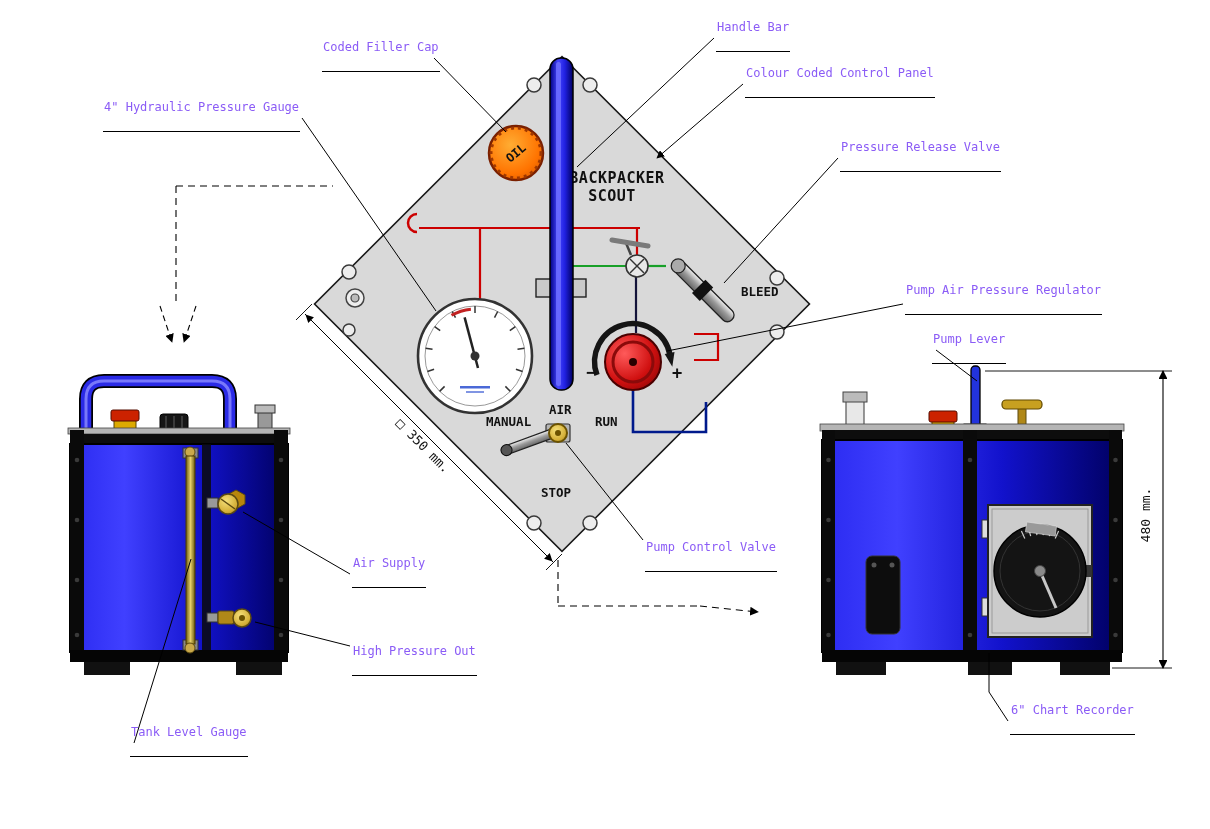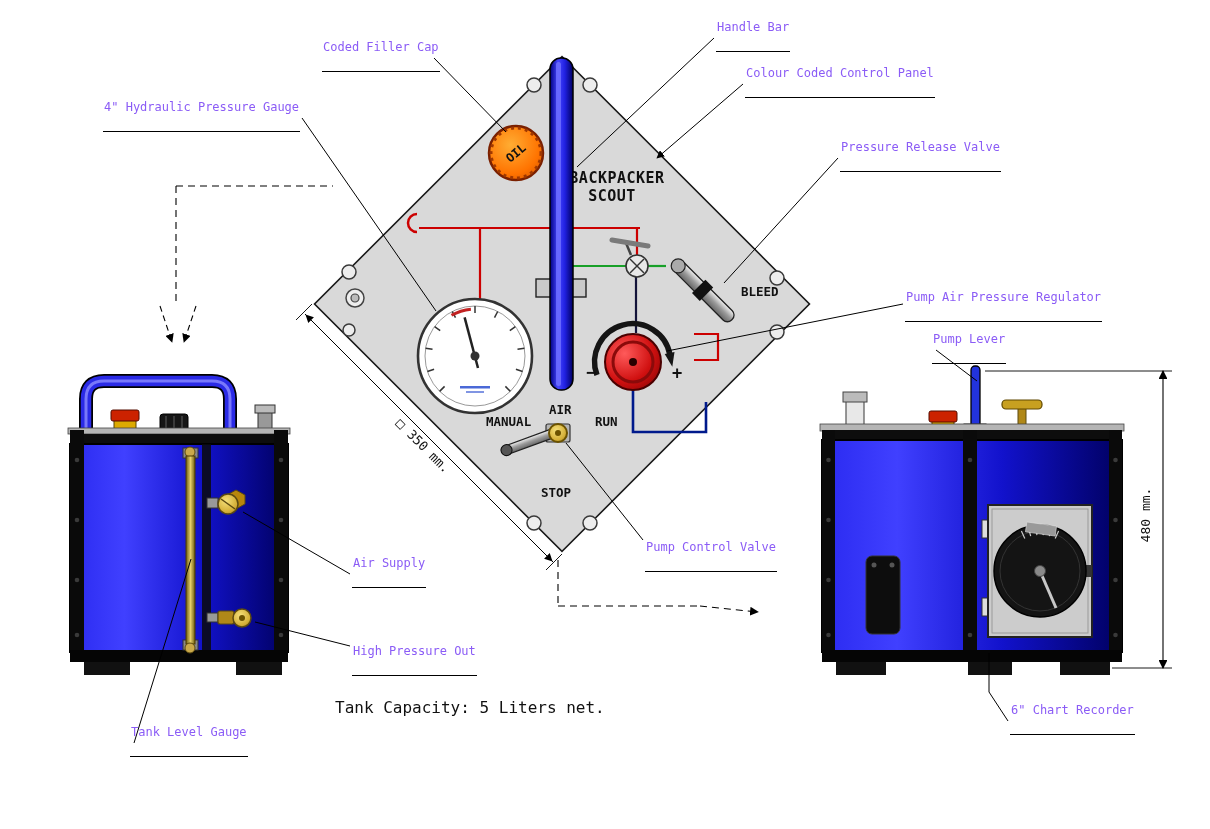--- a/index.html
+++ b/index.html
@@ -350,25 +350,24 @@
     <line x1="134" y1="743" x2="191" y2="559"></line>
     <polyline points="1008,721 989,692 989,653"></polyline>
   </g>
 </svg>
 
 <div class="callout" style="left:322px;top:40px">Coded Filler Cap</div>
 <div class="callout" style="left:716px;top:20px">Handle Bar</div>
 <div class="callout" style="left:745px;top:66px">Colour Coded Control Panel</div>
 <div class="callout" style="left:840px;top:140px">Pressure Release Valve</div>
 <div class="callout" style="left:103px;top:100px">4" Hydraulic Pressure Gauge</div>
-<div class="callout" style="left:905px;top:290px">Pump Air Pressure Regulator</div>
+<div class="callout" style="left:905px;top:283px">Pump Air Pressure Regulator</div>
 <div class="callout" style="left:932px;top:332px">Pump Lever</div>
 <div class="callout" style="left:645px;top:540px">Pump Control Valve</div>
 <div class="callout" style="left:352px;top:556px">Air Supply</div>
 <div class="callout" style="left:352px;top:644px">High Pressure Out</div>
 <div class="callout" style="left:130px;top:725px">Tank Level Gauge</div>
 <div class="callout" style="left:1010px;top:703px">6" Chart Recorder</div>
 
 <div id="specs">
-  <div class="spec">Tank Capacity: 5 Liters net.</div>
 </div>
 
 </div>
 
 </body></html>

